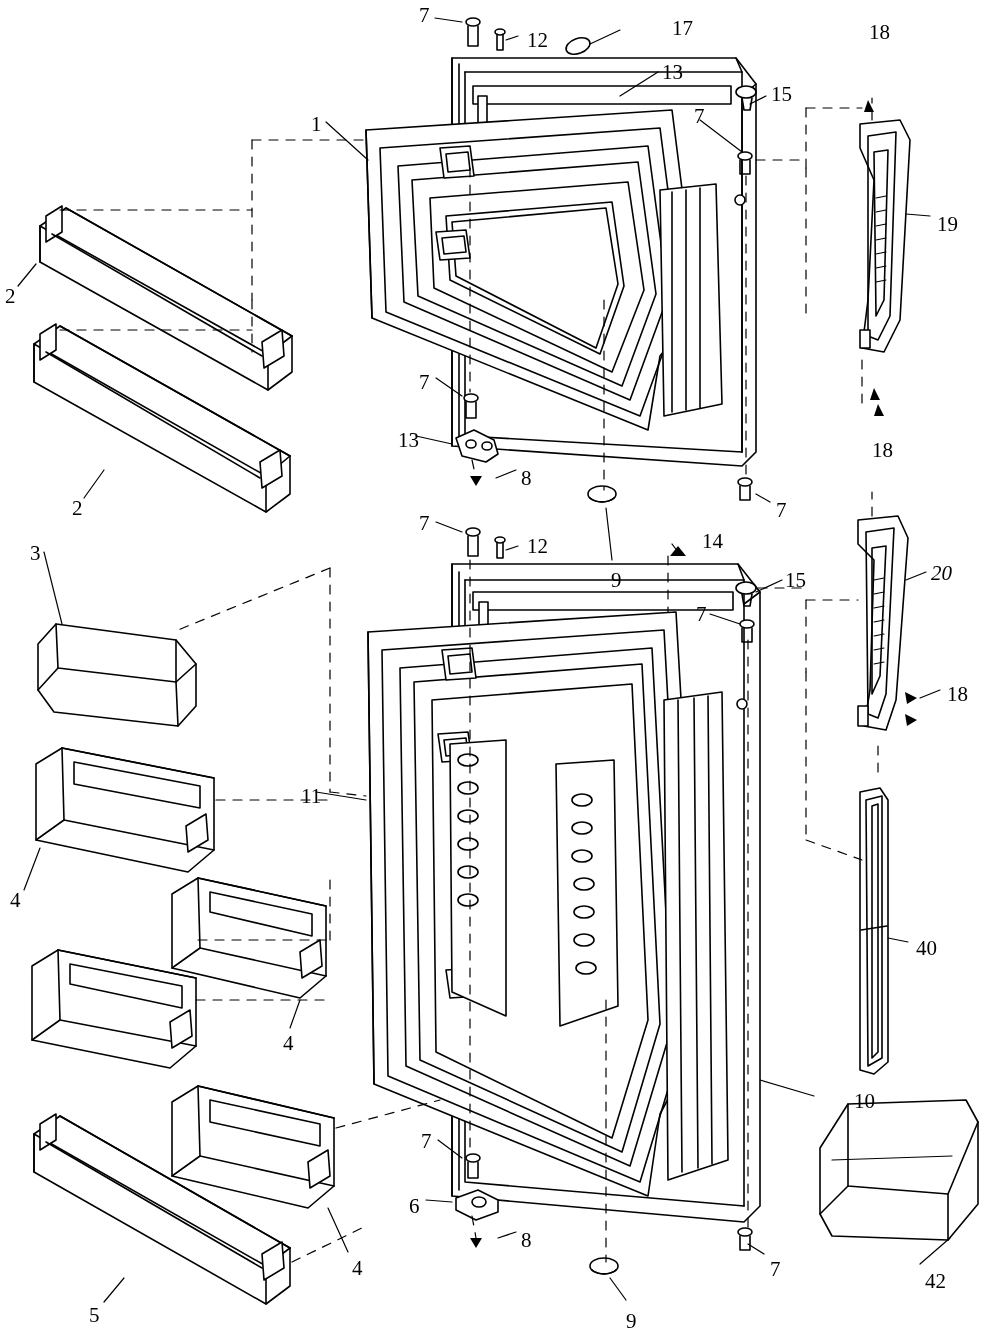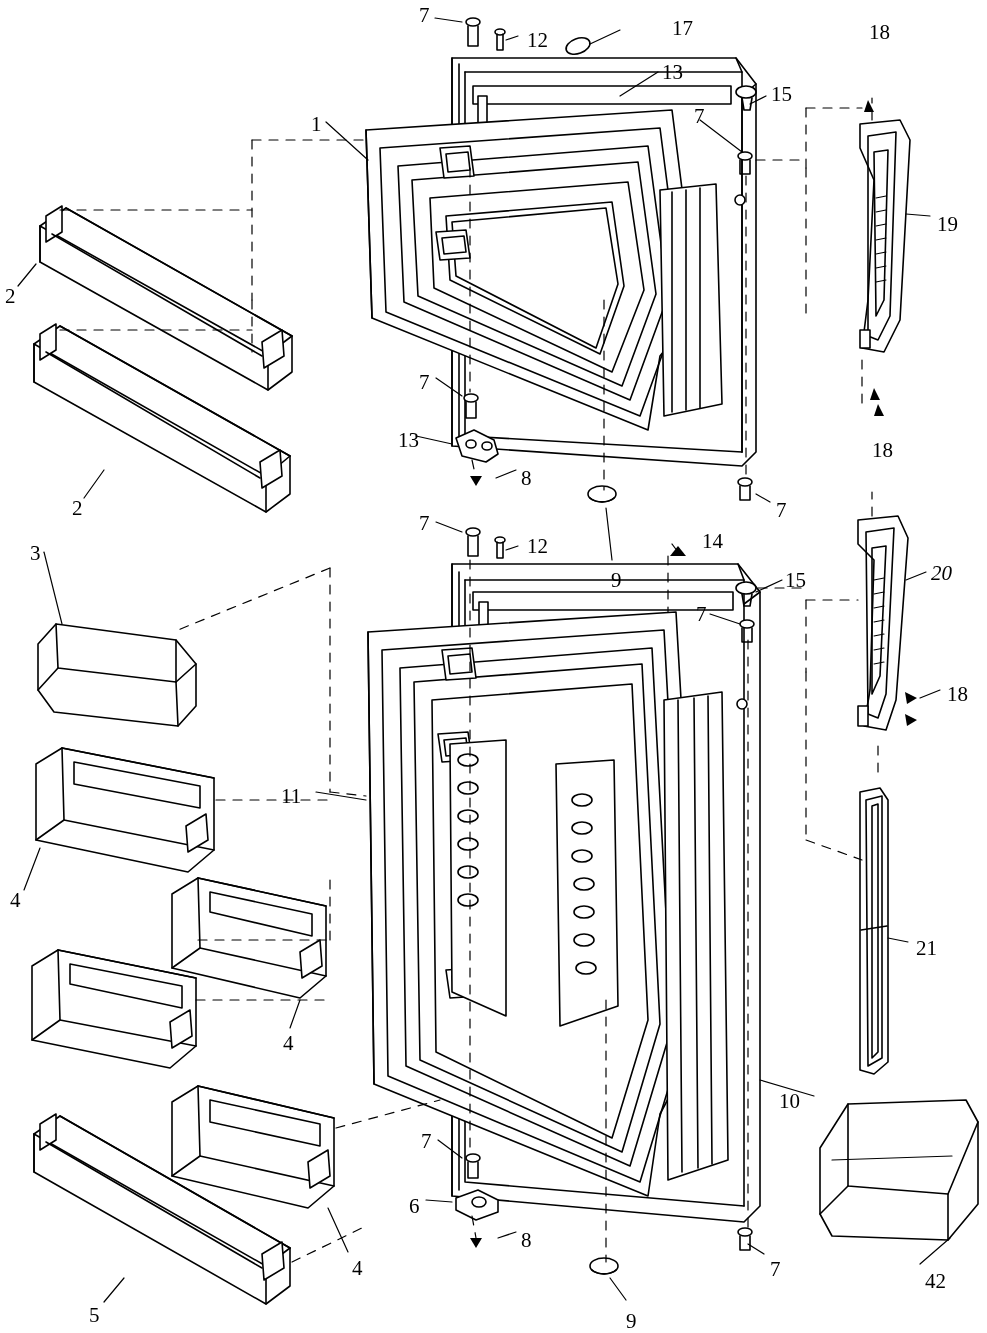--- a/index.html
+++ b/index.html
@@ -414,25 +414,25 @@
   <div class="callout" style="left:776px;top:500px;">7</div>
   <div class="callout" style="left:872px;top:440px;">18</div>
   <div class="callout" style="left:419px;top:513px;">7</div>
   <div class="callout" style="left:527px;top:536px;">12</div>
   <div class="callout" style="left:664px;top:531px;margin-left:38px;">14</div>
   <div class="callout" style="left:785px;top:570px;">15</div>
   <div class="callout" style="left:696px;top:604px;">7</div>
   <div class="callout" style="left:931px;top:563px;font-style:italic;">20</div>
   <div class="callout" style="left:947px;top:684px;">18</div>
   <div class="callout" style="left:30px;top:543px;">3</div>
-  <div class="callout" style="left:281px;top:786px;text-align:center;">11</div>
+  <div class="callout" style="left:301px;top:786px;text-align:center;">11</div>
   <div class="callout" style="left:10px;top:890px;">4</div>
   <div class="callout" style="left:283px;top:1033px;">4</div>
-  <div class="callout" style="left:916px;top:938px;">21</div>
-  <div class="callout" style="left:779px;top:1091px;">10</div>
+  <div class="callout" style="left:916px;top:938px;">40</div>
+  <div class="callout" style="left:854px;top:1091px;">10</div>
   <div class="callout" style="left:421px;top:1131px;">7</div>
   <div class="callout" style="left:409px;top:1196px;">6</div>
   <div class="callout" style="left:521px;top:1230px;">8</div>
   <div class="callout" style="left:352px;top:1258px;">4</div>
   <div class="callout" style="left:89px;top:1305px;">5</div>
   <div class="callout" style="left:626px;top:1311px;">9</div>
   <div class="callout" style="left:770px;top:1259px;">7</div>
   <div class="callout" style="left:925px;top:1271px;">42</div>
 
 </div>

